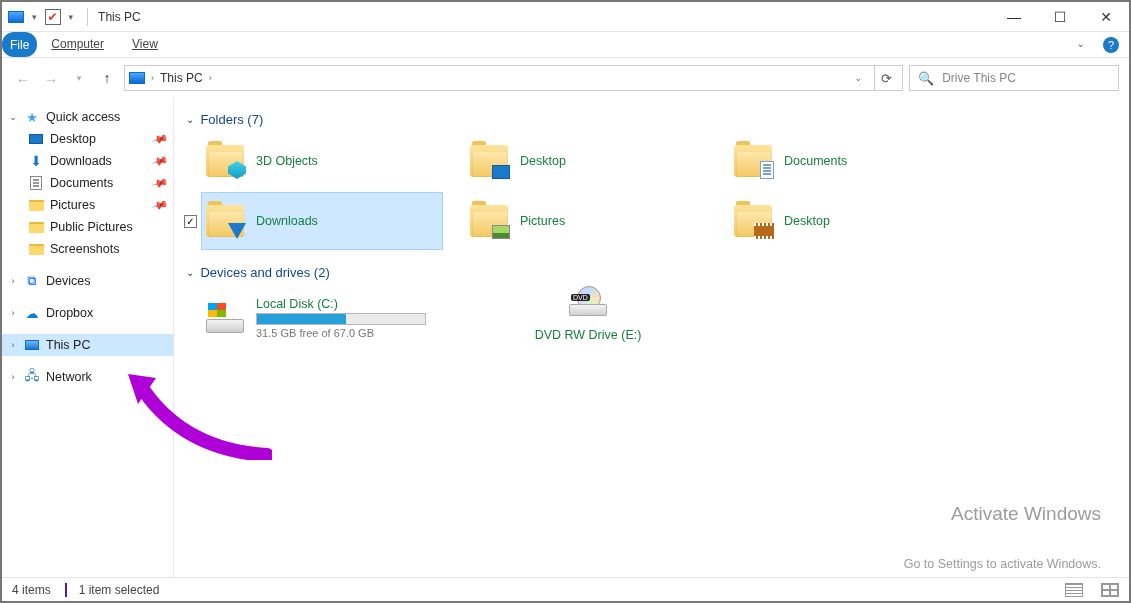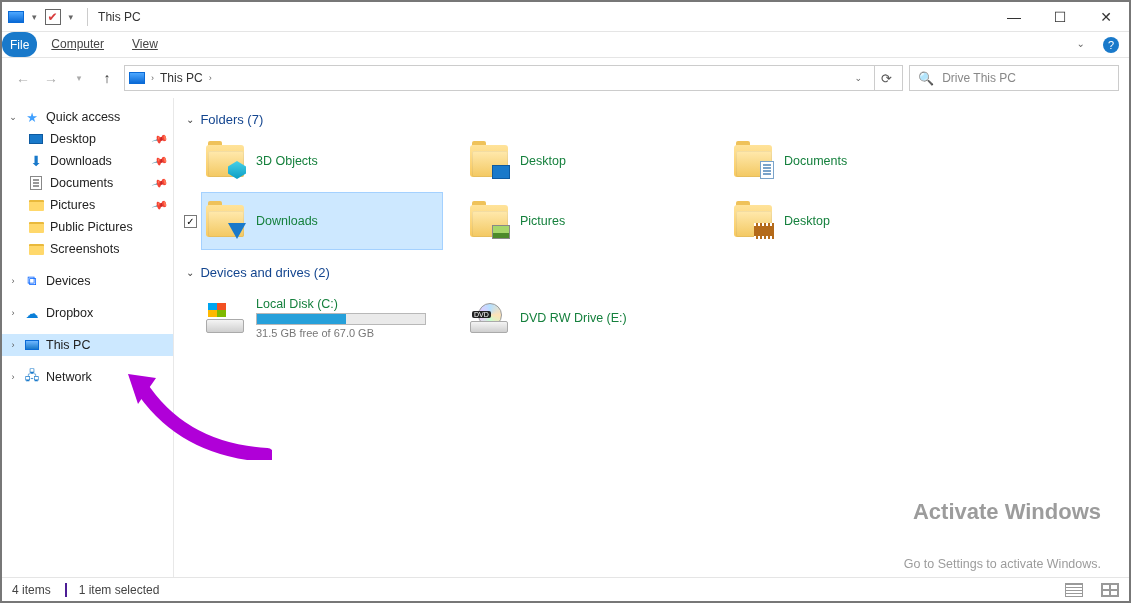--- a/index.html
+++ b/index.html
@@ -107,21 +107,21 @@
 
   
   .statusbar { height: 24px; border-top: 1px solid #e5e5e5; display: flex; align-items: center; font-size: 12px; color: #444; padding: 0 10px; gap: 14px; }
   .statusbar .cell  { border-left: 2px solid #4c1d95; padding-left: 12px; }
   .statusbar .spacer { flex: 1; }
   .statusbar .view { width: 18px; height: 14px; border: 1px solid #999; margin-left: 4px; display:flex; flex-wrap:wrap; }
   .statusbar .view span { width:50%; height:50%; border:1px solid #999; box-sizing:border-box; }
 
   
   .watermark { position:absolute; right: 28px; bottom: 30px; text-align: right; color: #9c9c9c; }
-  .watermark .t1 { font-size: 22px; font-weight: 700; }
+  .watermark .t1 { font-size: 19px; font-weight: 400; }
   .watermark .t2 { font-size: 12.5px; margin-top: 32px; }
 
   
   .arrow-annot { position:absolute; left: 120px; top: 368px; width: 150px; height: 90px; pointer-events:none; }
 </style>
 </head>
 <body>
 
 <div class="titlebar">
   <div class="qat">
@@ -322,21 +322,21 @@
             <div class="base"></div>
           </div>
         <div>
           <div class="name">Local Disk (C:)</div>
           <div class="cap-bar">
               <div class="cap-fill" style="width:53%"></div>
             </div>
           <div class="sub">31.5 GB free of 67.0 GB</div>
         </div>
       </div>
-      <div class="tile" style="height:64px;">
+      <div class="tile" style="height:64px;flex-direction:column;">
         <div class="dvd-icon">
             <div class="disc"></div>
             <div class="base"></div>
             <div class="lbl">DVD</div>
           </div>
         <div class="name">DVD RW Drive (E:)</div>
       </div>
     </div>
   </div>
 </div>

